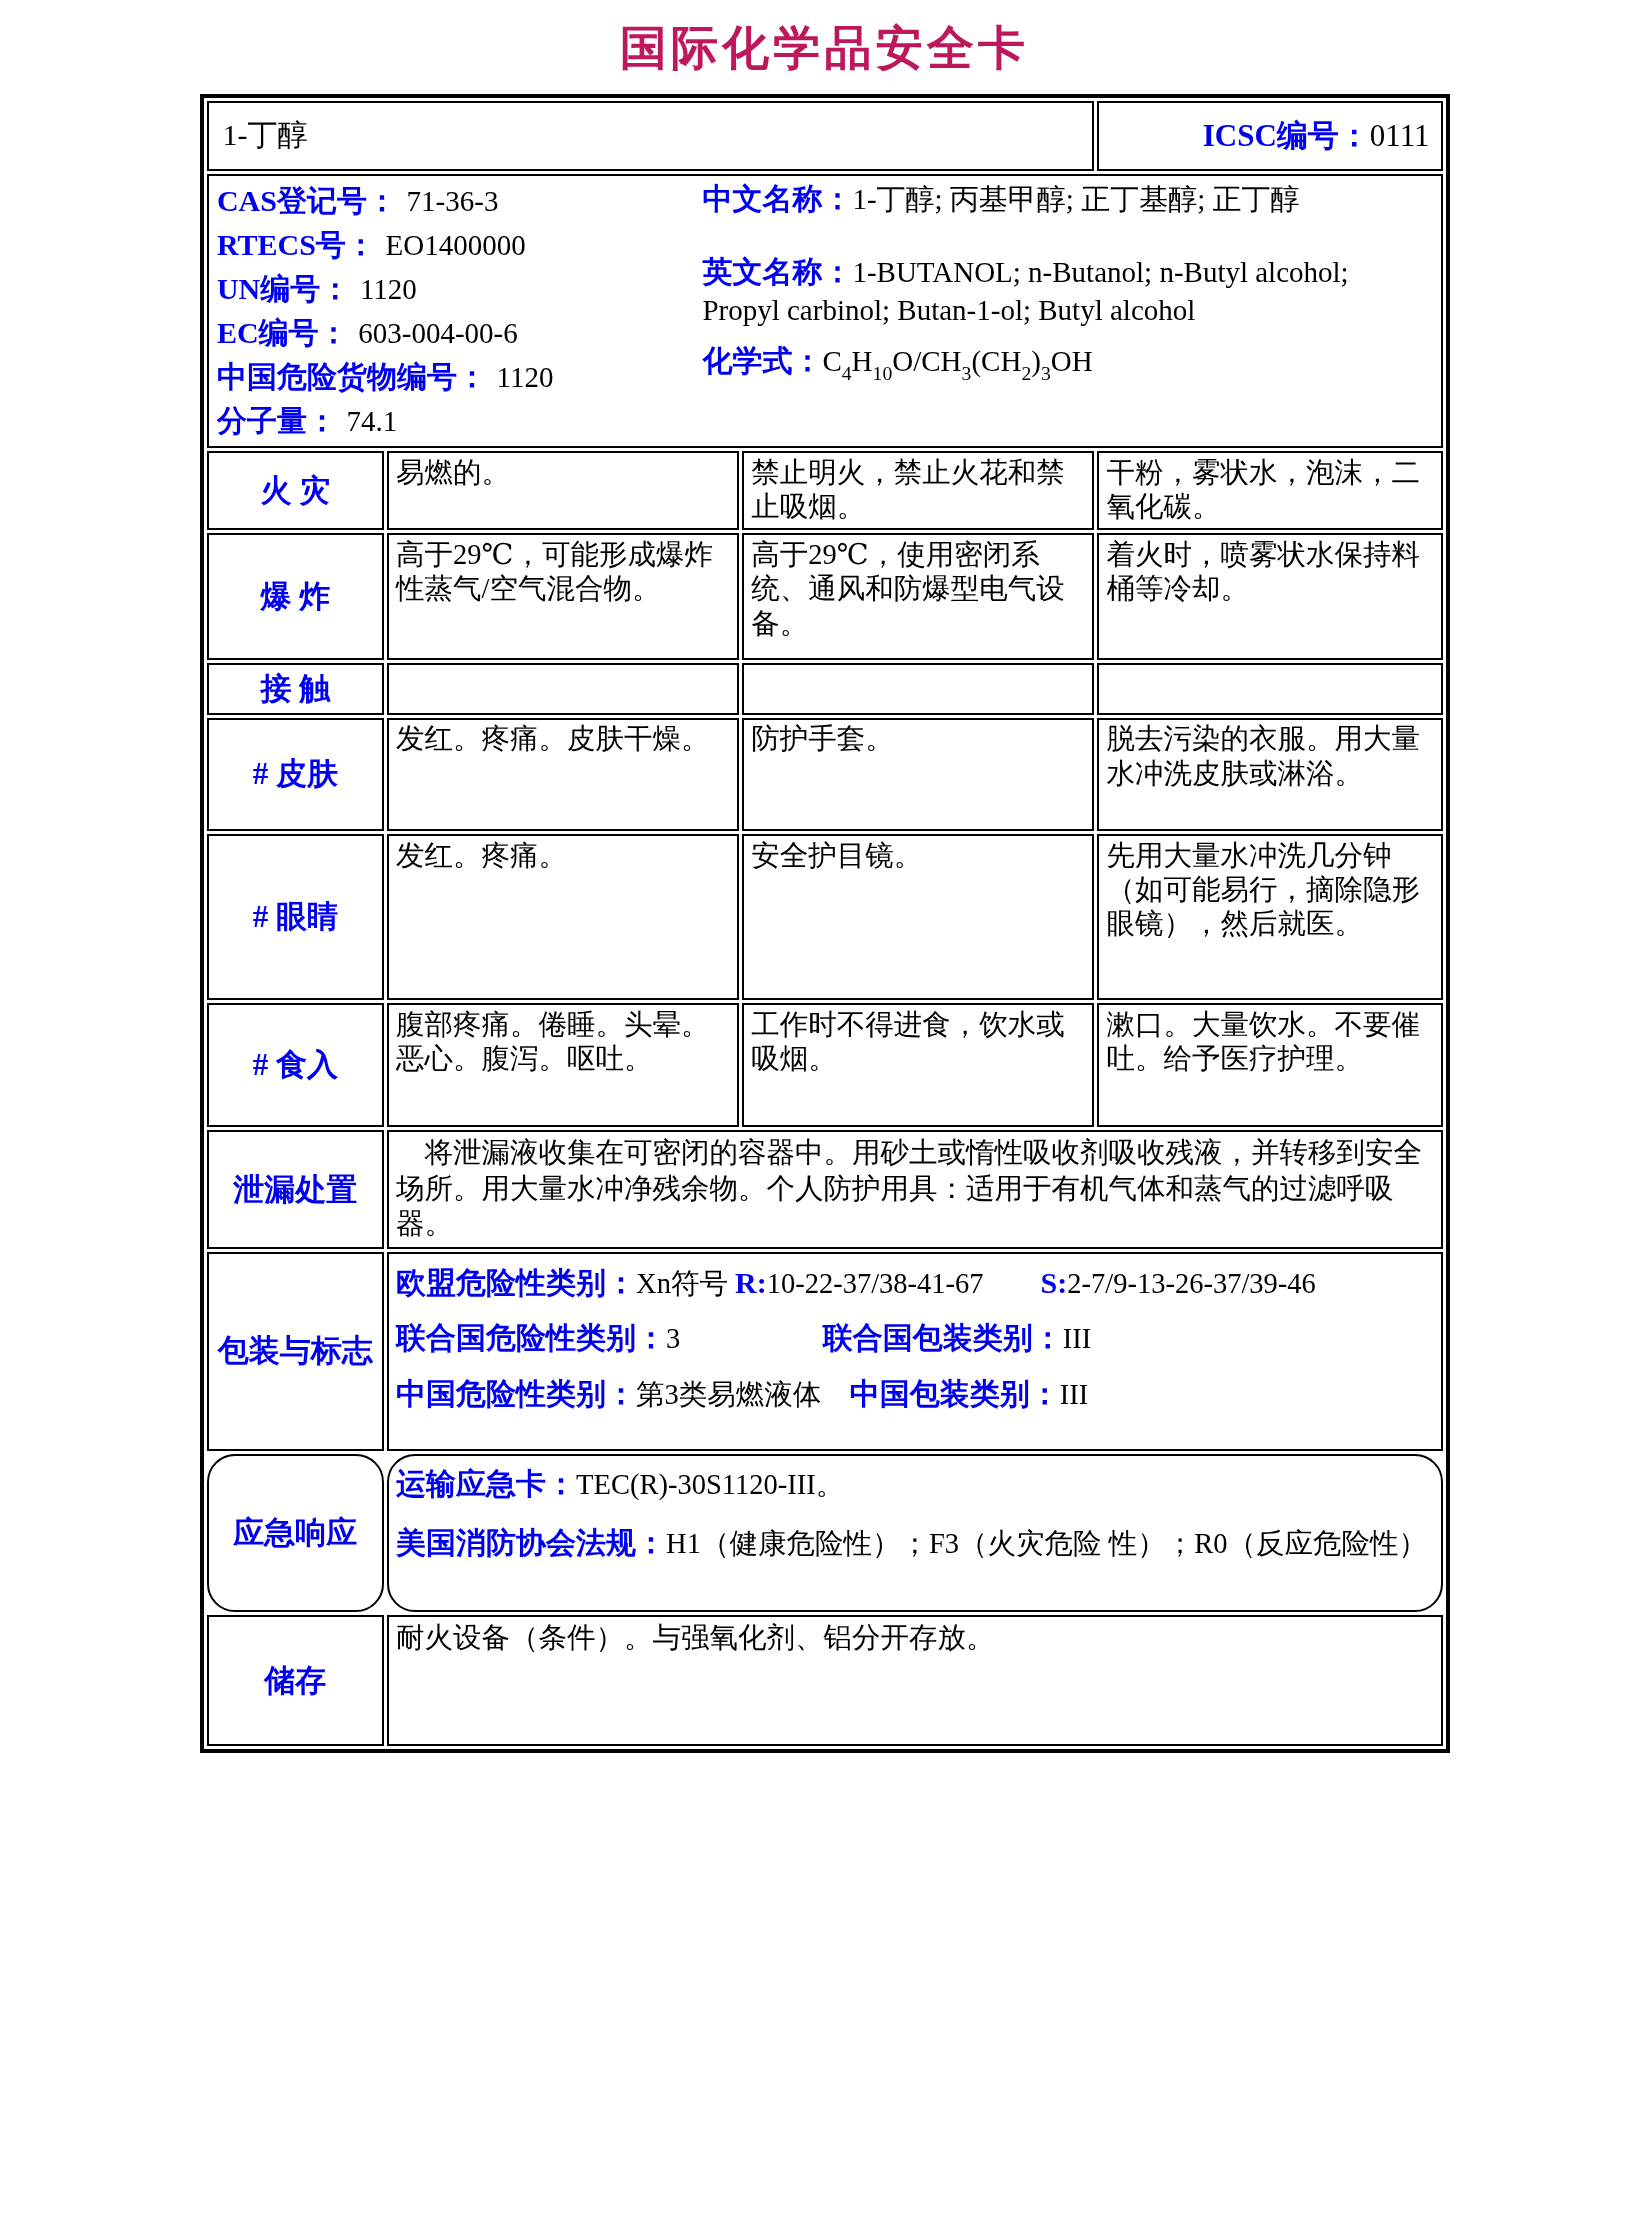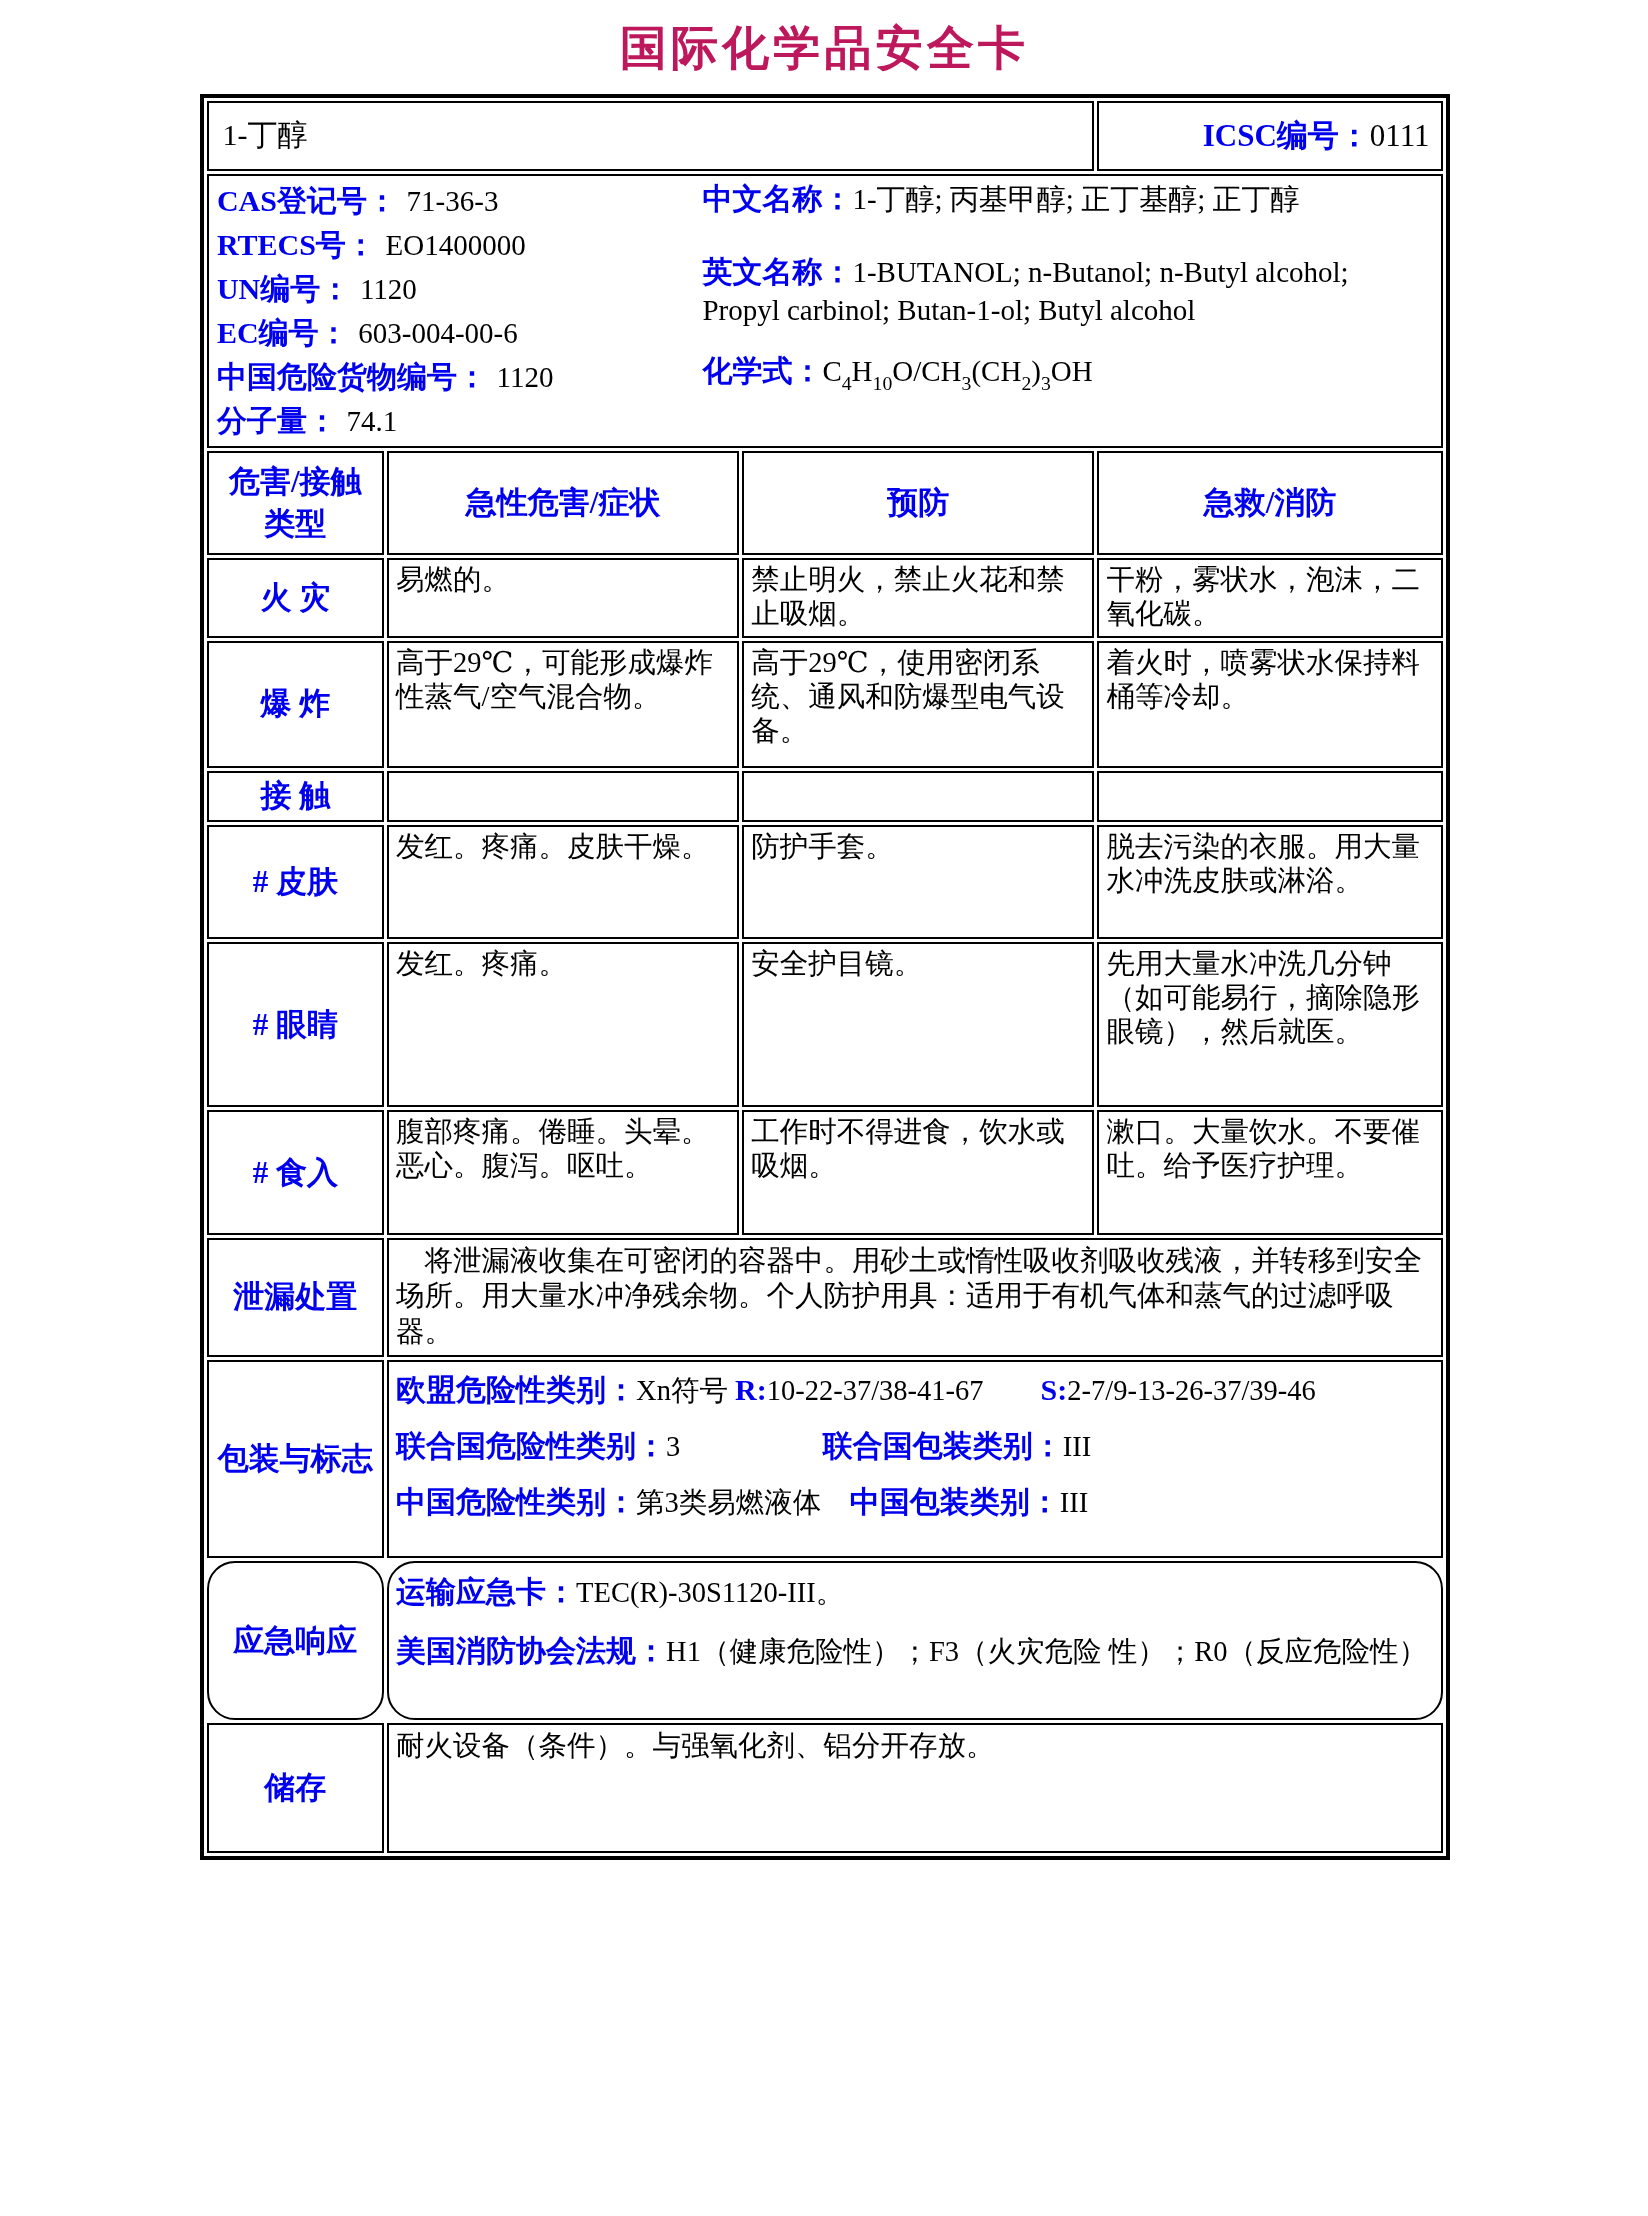--- a/index.html
+++ b/index.html
@@ -53,21 +53,21 @@
   .r-info td { height: 263px; }
   .info-flex { display: flex; width: 100%; }
   .info-left { width: 40%; padding-left: 1.4px; }
   .info-right { width: 60%; padding-right: 2.8px; }
   .id-line { line-height: 44px; white-space: nowrap; font-size: 29px; }
   .id-line .lbl { font-size: 30px; }
   .id-line .val { margin-left: 9.7px; }
   .name-block { line-height: 1.32; font-size: 29px; }
   .name-block .lbl { font-size: 30px; }
   .name-block.en { margin-top: 33px; }
-  .name-block.formula { margin-top: 21px; white-space: nowrap; }
+  .name-block.formula { margin-top: 11px; white-space: nowrap; }
   sub.fsub { font-size: 0.68em; vertical-align: -0.45em; line-height: 0; }
   
   .r-head th {
     height: 95px;
     vertical-align: middle;
     text-align: center;
     color: #0000ee;
     font-size: 31px;
     font-weight: bold;
     white-space: pre-line;
@@ -133,27 +133,20 @@
         </div>
         <div class="info-right">
           <div class="name-block"><span class="lbl">中文名称：</span><span class="val">1-丁醇; 丙基甲醇; 正丁基醇; 正丁醇</span></div>
           <div class="name-block en"><span class="lbl">英文名称：</span><span class="val">1-BUTANOL; n-Butanol; n-Butyl alcohol; Propyl carbinol; Butan-1-ol; Butyl alcohol</span></div>
           <div class="name-block formula"><span class="lbl">化学式：</span><span class="val"><span>C</span><sub class="fsub">4</sub><span>H</span><sub class="fsub">10</sub><span>O/CH</span><sub class="fsub">3</sub><span>(CH</span><sub class="fsub">2</sub><span>)</span><sub class="fsub">3</sub><span>OH</span></span></div>
         </div>
       </div>
     </td>
   </tr>
 
-  <tr class="r-head">
-    <th>危害/接触
-类型</th>
-    <th>急性危害/症状</th>
-    <th>预防</th>
-    <th>急救/消防</th>
-  </tr>
 
   <tr class="r-fire">
     <td class="rowlbl">火 灾</td>
     <td class="content">易燃的。</td>
     <td class="content">禁止明火，禁止火花和禁止吸烟。</td>
     <td class="content">干粉，雾状水，泡沫，二氧化碳。</td>
   </tr>
   <tr class="r-expl">
     <td class="rowlbl">爆 炸</td>
     <td class="content">高于29℃，可能形成爆炸性蒸气/空气混合物。</td>

